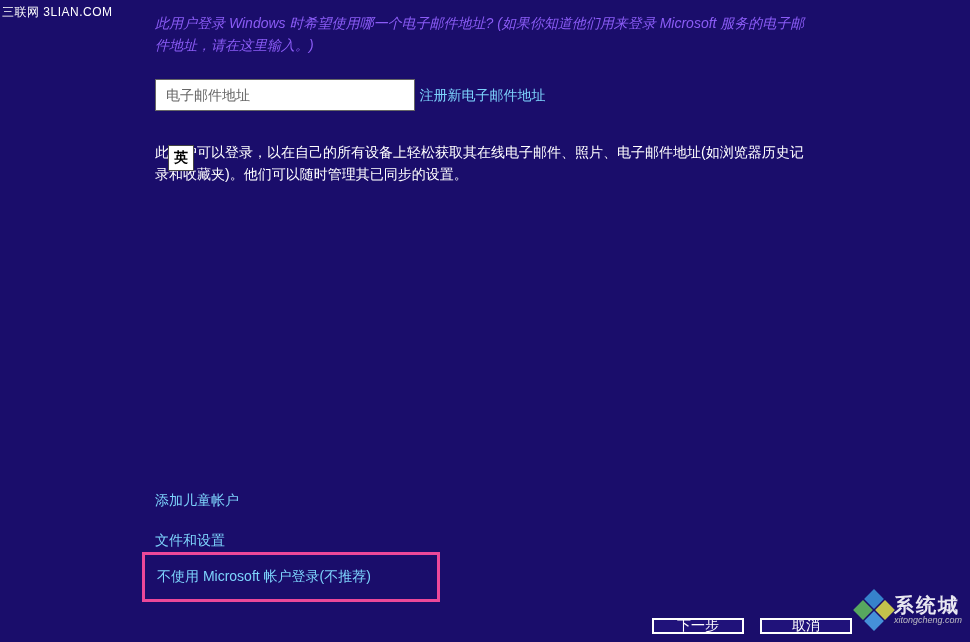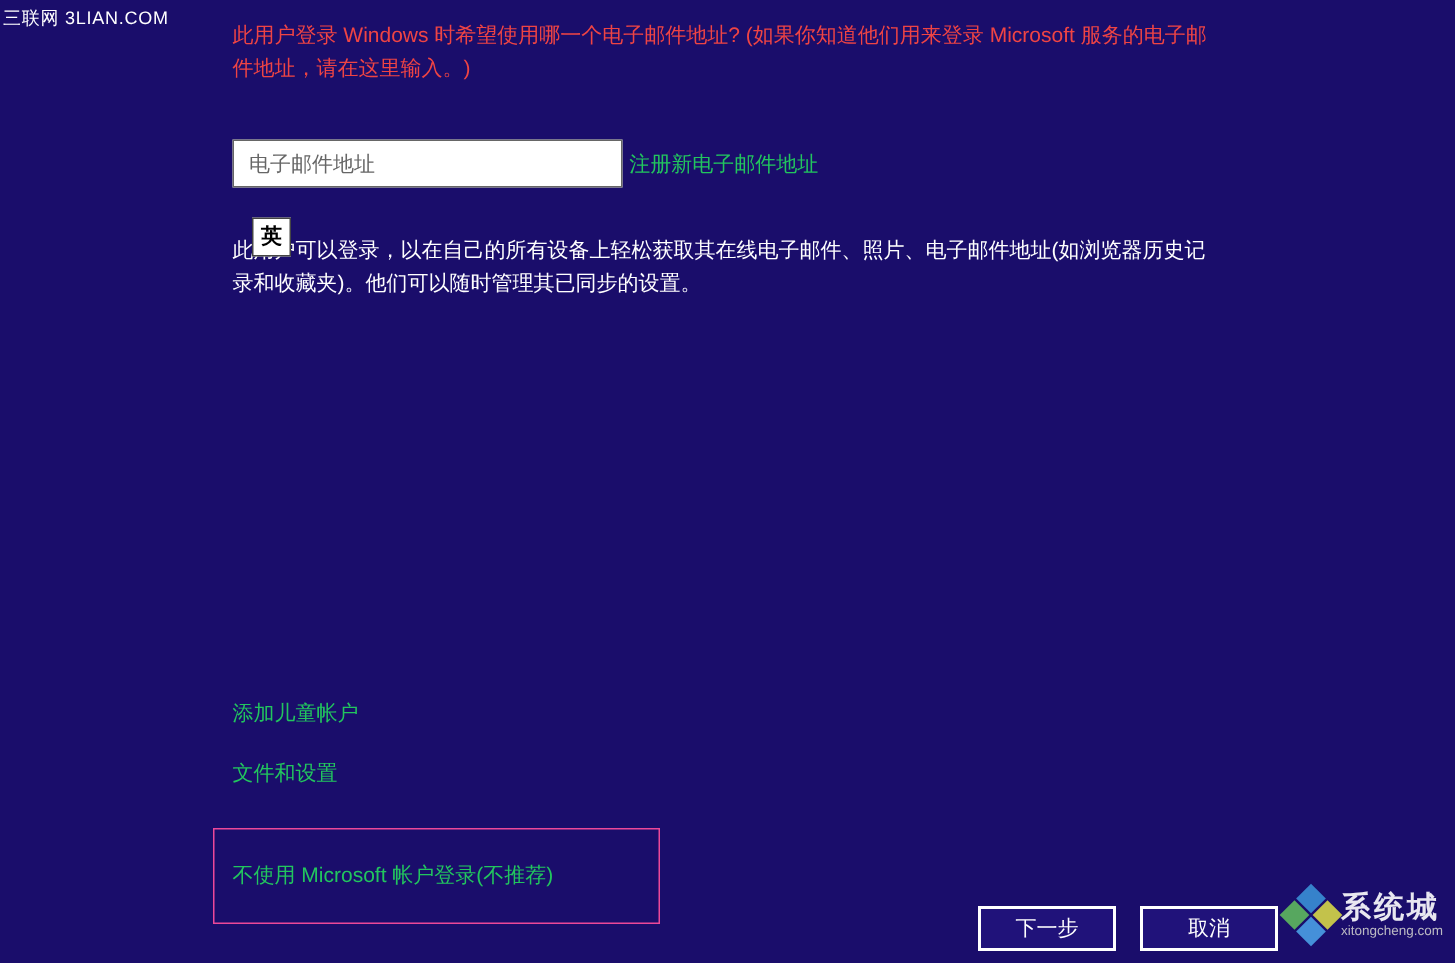--- a/index.html
+++ b/index.html
@@ -33,22 +33,23 @@
     }
     .page-title {
       font-size: 30px;
       font-weight: 300;
       color: #ffffff;
       margin-bottom: 16px;
     }
     .description {
       font-size: 14px;
       line-height: 1.6;
-      color: #ef4444;
-      margin-bottom: 32px;
+      color: #8b5cf6;
+      margin-bottom: 18px;
+      font-style: italic;
     }
     .email-input {
       width: 260px;
       height: 32px;
       background: #ffffff;
       border: 1px solid #666;
       padding: 0 10px;
       font-size: 14px;
       color: #666;
       font-family: inherit;
@@ -66,68 +67,68 @@
       background: #ffffff;
       border: 1px solid #444;
       display: flex;
       align-items: center;
       justify-content: center;
       font-size: 14px;
       font-weight: bold;
       color: #000;
     }
     .link {
-      color: #22c55e;
+      color: #7dd3fc;
       font-size: 14px;
       text-decoration: none;
       cursor: pointer;
       display: inline-block;
     }
     .register-link {
       margin-top: 12px;
     }
     .description2 {
       margin-top: 30px;
       font-size: 14px;
       line-height: 1.6;
       color: #ffffff;
     }
     .bottom-links {
       position: absolute;
       left: 155px;
-      top: 467px;
+      top: 492px;
     }
     .bottom-links .link {
       display: block;
       margin-bottom: 22px;
     }
     .highlight-box {
       position: absolute;
       left: 142px;
       top: 552px;
       width: 298px;
-      height: 64px;
-      border: 1px solid #ec4899;
+      height: 50px;
+      border: 3px solid #ec4899;
       display: flex;
       align-items: center;
       padding-left: 12px;
     }
     .highlight-box .link {
       margin: 0;
     }
     .button-bar {
       position: absolute;
       bottom: 8px;
       right: 118px;
       display: flex;
       gap: 16px;
     }
     .btn {
       width: 92px;
-      height: 30px;
+      height: 16px;
       background: #20127a;
       border: 2px solid #ffffff;
       color: #ffffff;
       font-size: 14px;
       font-family: inherit;
       cursor: pointer;
       display: flex;
       align-items: center;
       justify-content: center;
     }
@@ -163,20 +164,21 @@
       line-height: 1.1;
     }
     .wm-main {
       font-size: 20px;
       font-weight: bold;
       letter-spacing: 2px;
     }
     .wm-sub {
       font-size: 9px;
       color: #ccc;
+      font-style: italic;
     }
   </style>
 </head>
 <body>
 
 <div class="watermark-topleft">三联网 3LIAN.COM</div>
 
 <div class="content">
   <p class="description">此用户登录 Windows 时希望使用哪一个电子邮件地址? (如果你知道他们用来登录 Microsoft 服务的电子邮件地址，请在这里输入。)</p>
 

